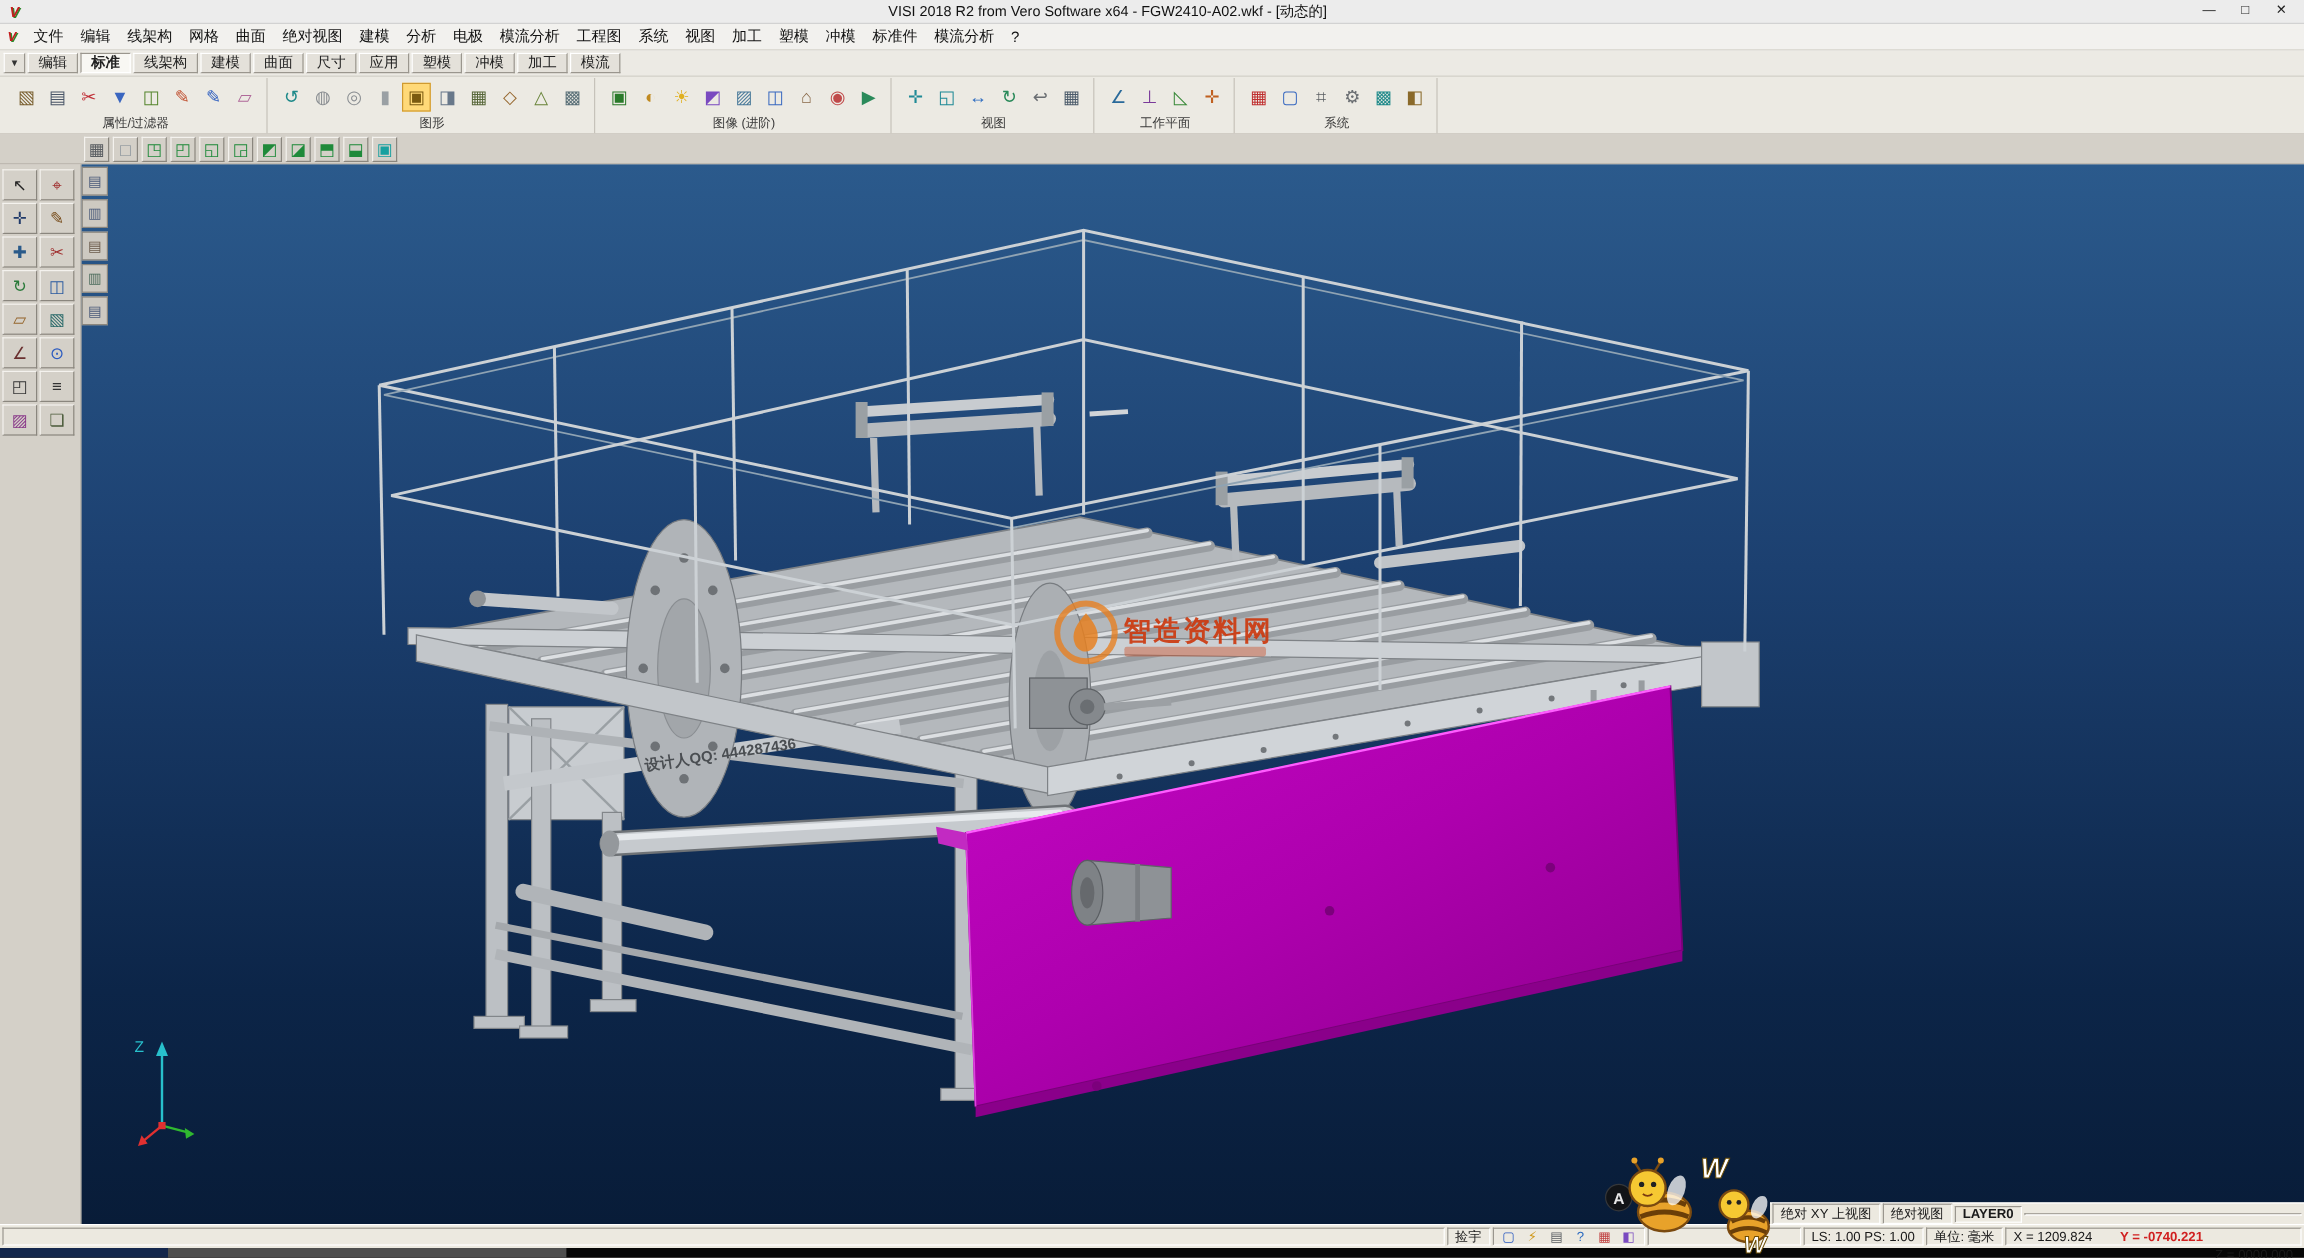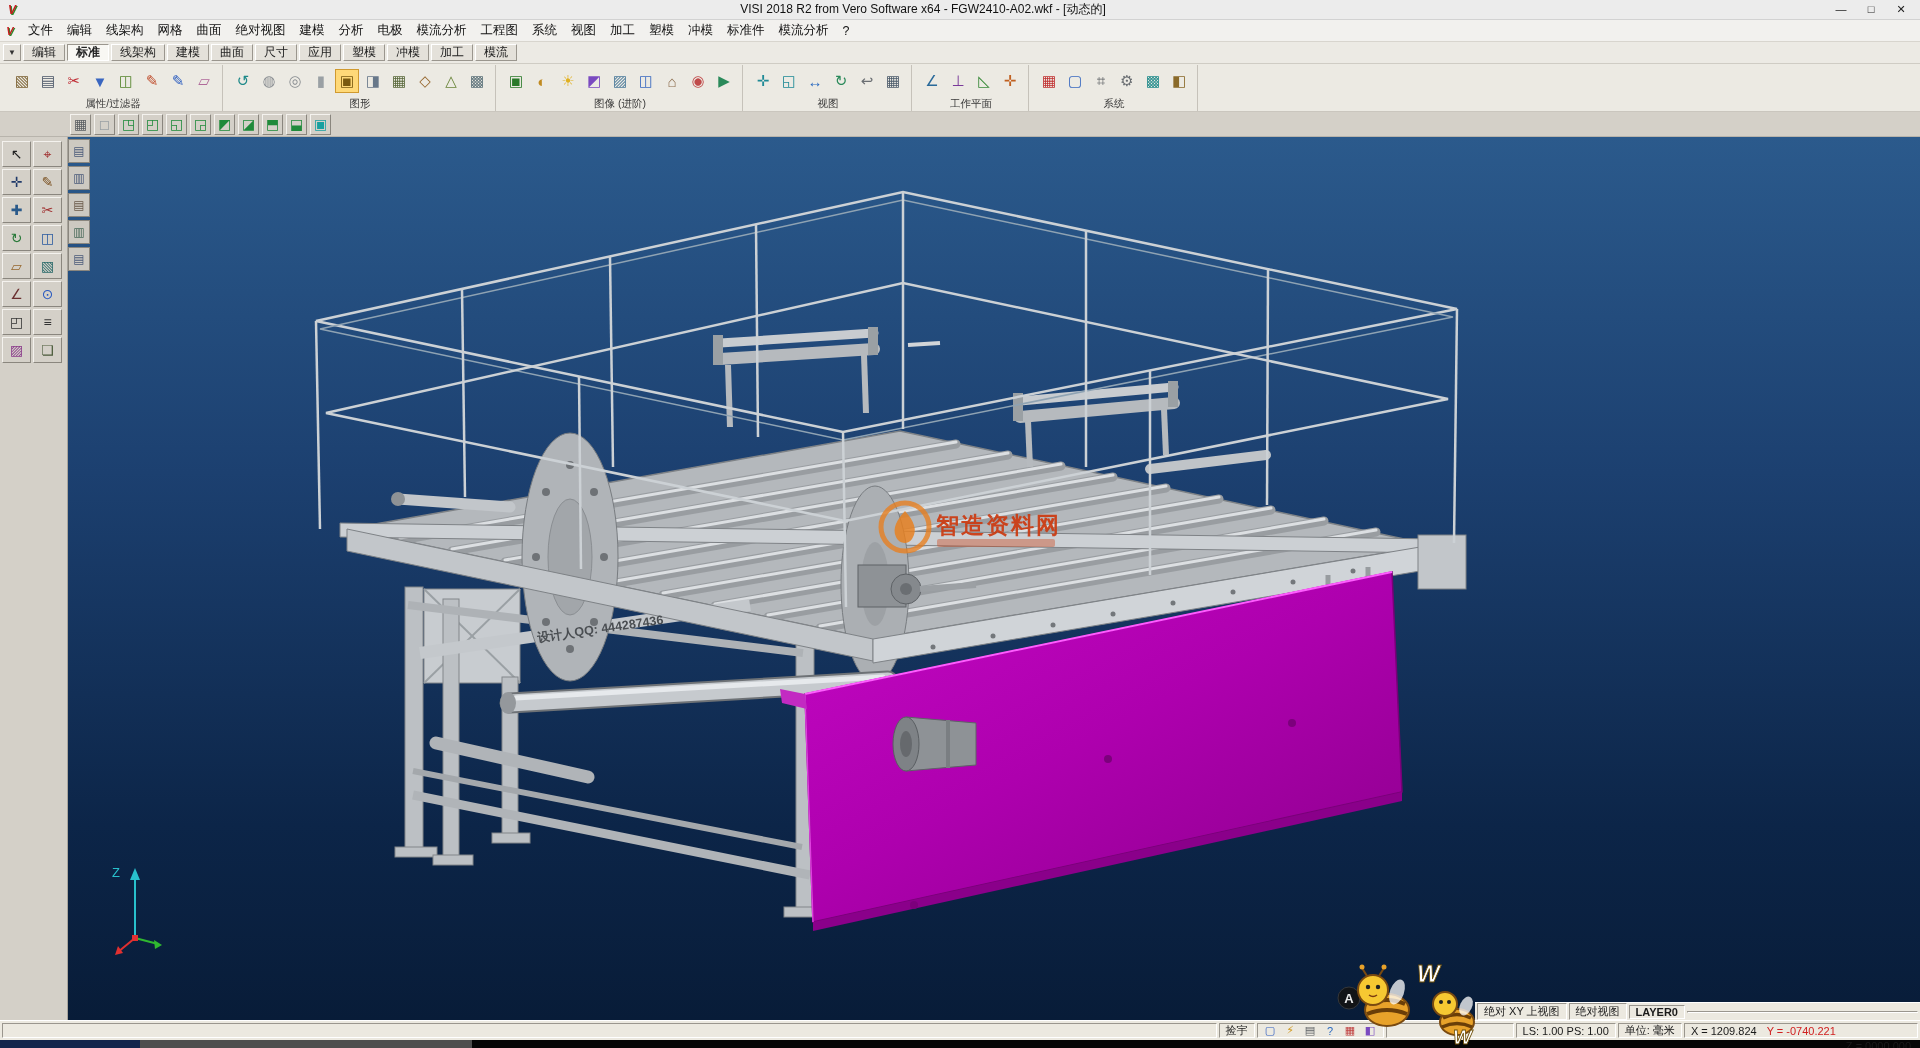--- a/index.html
+++ b/index.html
@@ -48,21 +48,21 @@
 
   
   .status-mini{position:absolute;right:0;top:1002px;height:18px;width:445px;display:flex;background:#ece9e0;border-top:1px solid #fff;z-index:30;padding:1px 2px;gap:2px;align-items:center;}
   .statusbar{position:absolute;left:0;right:0;top:1020px;height:20px;background:#ece9e0;border-top:1px solid #fff;display:flex;gap:2px;padding:2px;z-index:30;}
   .scell{border:1px solid;border-color:#9a968e #fff #fff #9a968e;background:#ece9e0;font-size:11px;color:#1a1a1a;display:flex;align-items:center;padding:0 6px;white-space:nowrap;}
   .scell.grow{flex:1;}
   .scell.gap{width:128px;}
   .scell.icons{gap:3px;padding:0 4px;}
   .sicon{width:17px;height:13px;display:flex;align-items:center;justify-content:center;font-size:11px;}
   .layer{font-weight:bold;}
-  .coords .cy{color:#d02020;margin-left:10px;}
+  .coords .cy{color:#d02020;margin-left:23px;font-weight:bold;}
   .coords .cz{margin-left:10px;margin-top:30px;}
   .status-mini .filler{flex:1;}
 
   
   .taskbar{position:absolute;left:0;right:0;top:1040px;height:8px;background:#060606;}
   .task-seg1{position:absolute;left:0;top:0;width:140px;height:8px;background:#13264c;display:block;}
   .task-seg2{position:absolute;left:140px;top:0;width:332px;height:8px;background:#4e4e4e;display:block;}
 </style>
 </head>
 <body>

